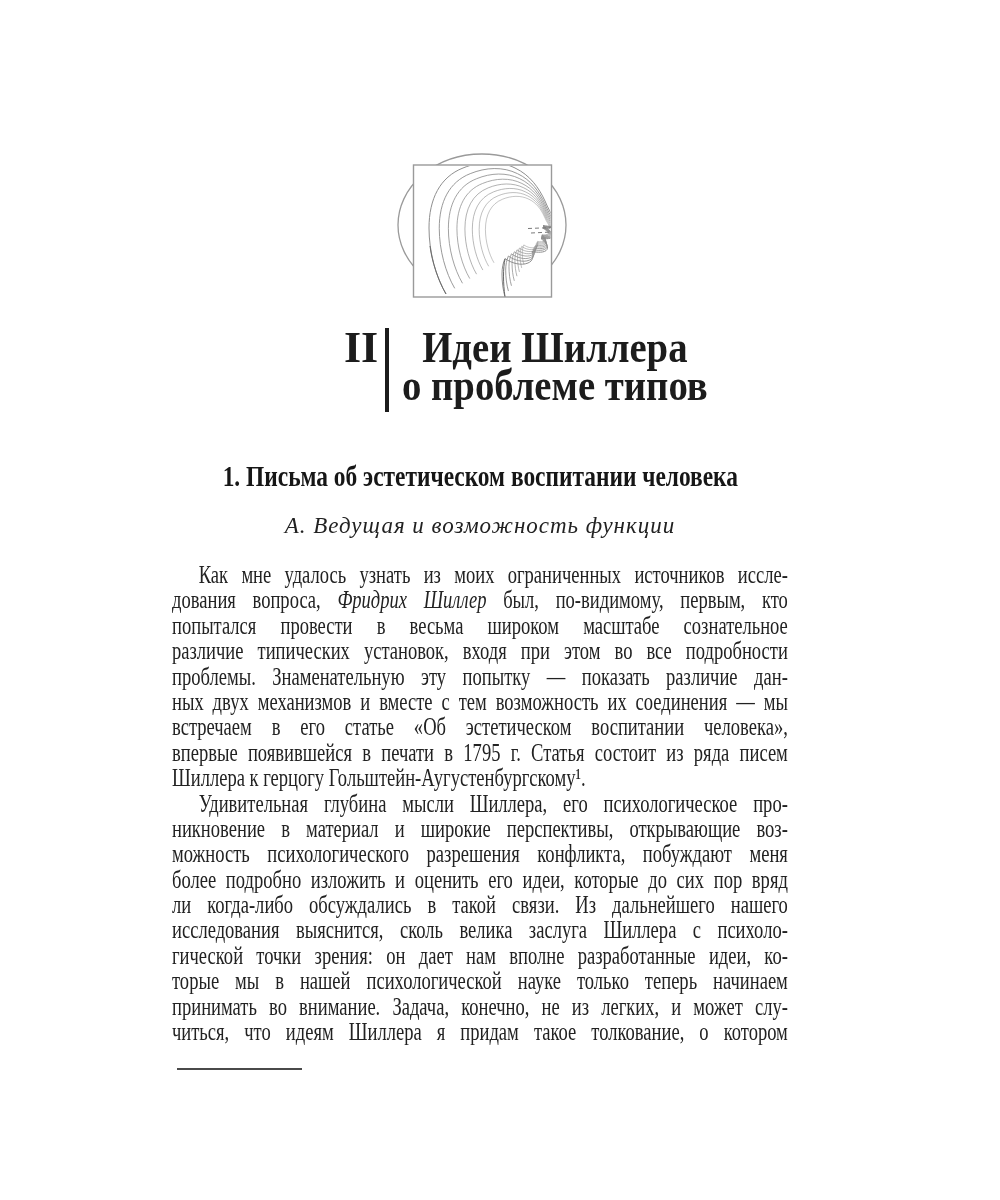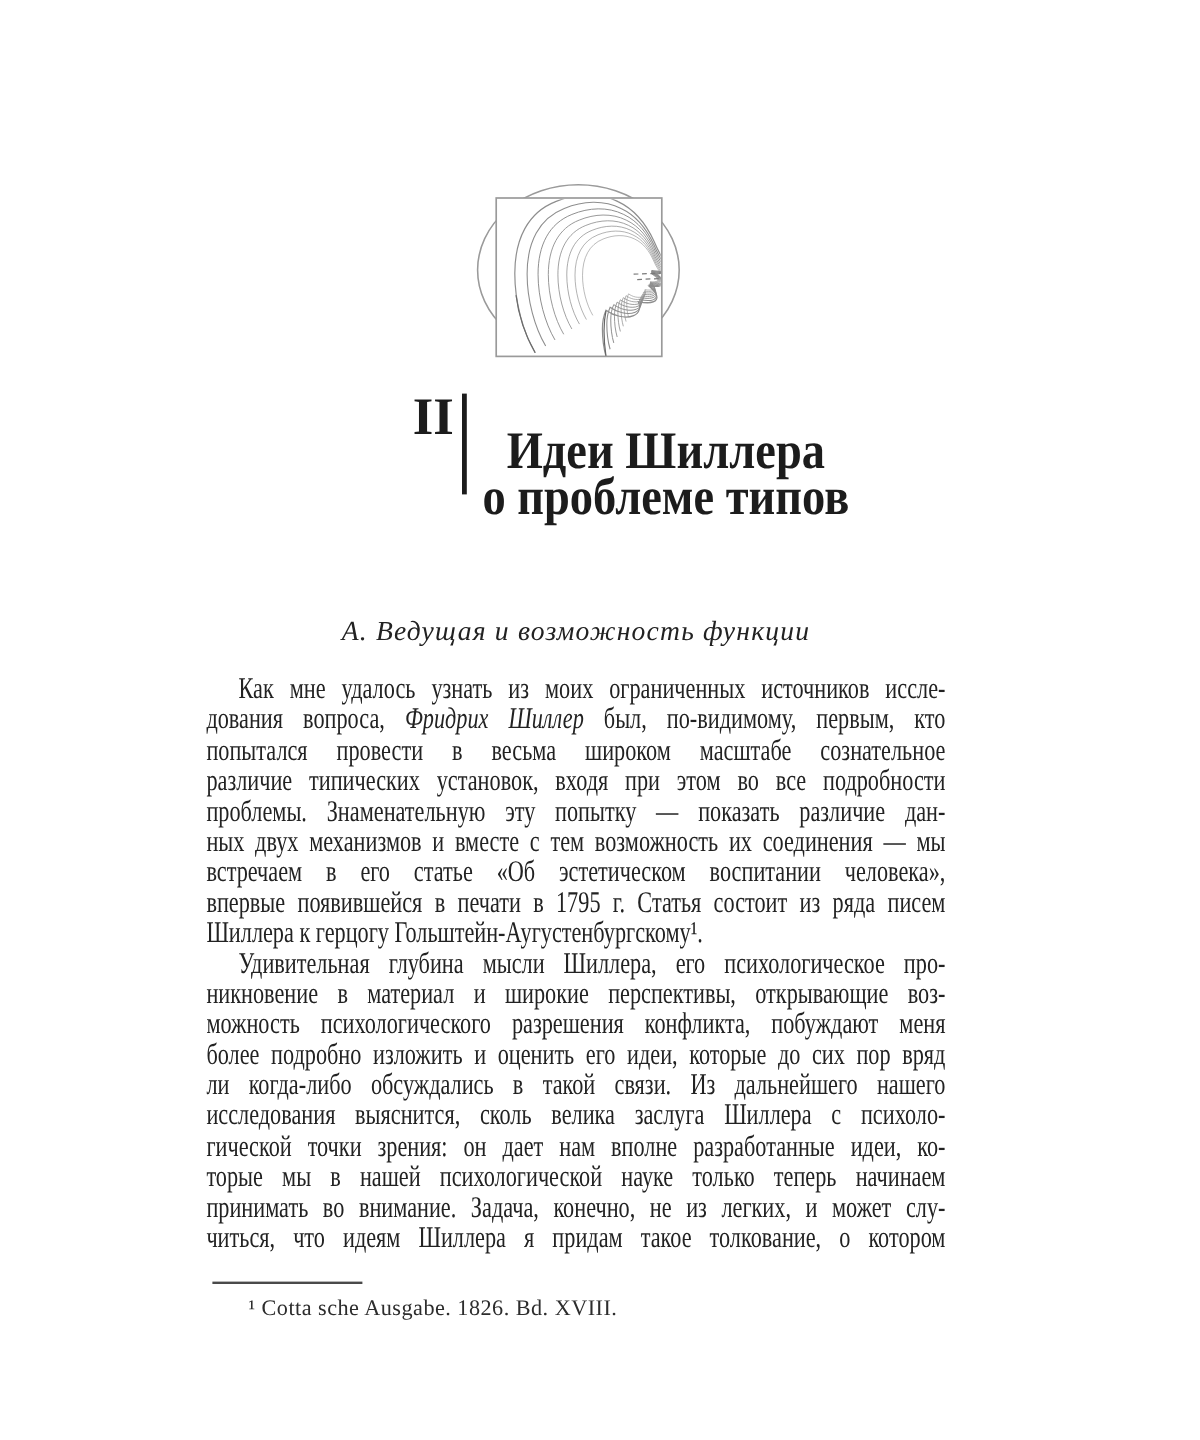--- a/index.html
+++ b/index.html
@@ -8,21 +8,21 @@
     background:#ffffff;overflow:hidden;
     font-family:"Liberation Serif","DejaVu Serif",serif;
     color:#1f1f1f;
   }
   
   .emblem{position:absolute;left:385px;top:136px;width:200px;height:172px;}
   
   .chapter{position:absolute;left:344px;top:328px;display:flex;align-items:flex-start;text-align:center;}
   .chapter-number{font-size:44px;font-weight:bold;line-height:40px;color:#1c1c1c;}
   .chapter-bar{width:4px;height:84px;background:#1c1c1c;margin-left:7px;margin-right:13px;}
-  .chapter-title{font-size:44px;font-weight:bold;line-height:38px;color:#1c1c1c;padding-top:1px;margin-top:28px;}
+  .chapter-title{font-size:44px;font-weight:bold;line-height:38px;color:#1c1c1c;padding-top:1px;}
   .chapter-title .t-line{transform:scaleX(.88);transform-origin:0 50%;white-space:nowrap;}
   
   .section-heading{position:absolute;left:172px;top:459px;width:616px;display:flex;justify-content:center;}
   .section-heading>span{font-size:30px;font-weight:bold;white-space:nowrap;
     transform:scaleX(.78);transform-origin:50% 50%;color:#161616;}
   .subheading{position:absolute;left:172px;top:513px;width:616px;text-align:center;
     font-style:italic;font-size:23px;letter-spacing:1px;color:#222;}
   
   .body-text{
     position:absolute;left:172px;top:562px;width:830px;
@@ -81,20 +81,23 @@
 
   <div class="chapter">
     <div class="chapter-number">II</div>
     <div class="chapter-bar"></div>
     <div class="chapter-title">
       <div class="t-line">Идеи Шиллера</div>
       <div class="t-line">о проблеме типов</div>
     </div>
   </div>
 
+  <div class="section-heading">
+    <span>1. Письма об эстетическом воспитании человека</span>
+  </div>
 
   <div class="subheading">А. Ведущая и возможность функции</div>
 
   <div class="body-text">
       <div class="line ind"><span>Как мне удалось узнать из моих ограниченных источников иссле-</span></div>
       <div class="line"><span>дования вопроса, </span><em>Фридрих Шиллер</em><span> был, по-видимому, первым, кто</span></div>
       <div class="line"><span>попытался провести в весьма широком масштабе сознательное</span></div>
       <div class="line"><span>различие типических установок, входя при этом во все подробности</span></div>
       <div class="line"><span>проблемы. Знаменательную эту попытку — показать различие дан-</span></div>
       <div class="line"><span>ных двух механизмов и вместе с тем возможность их соединения — мы</span></div>
@@ -107,15 +110,14 @@
       <div class="line"><span>более подробно изложить и оценить его идеи, которые до сих пор вряд</span></div>
       <div class="line"><span>ли когда-либо обсуждались в такой связи. Из дальнейшего нашего</span></div>
       <div class="line"><span>исследования выяснится, сколь велика заслуга Шиллера с психоло-</span></div>
       <div class="line"><span>гической точки зрения: он дает нам вполне разработанные идеи, ко-</span></div>
       <div class="line"><span>торые мы в нашей психологической науке только теперь начинаем</span></div>
       <div class="line"><span>принимать во внимание. Задача, конечно, не из легких, и может слу-</span></div>
       <div class="line"><span>читься, что идеям Шиллера я придам такое толкование, о котором</span></div>
     </div>
 
   <div class="footnote-rule"></div>
-  <div class="footnote">¹ Cotta sche Ausgabe. 1826. Bd. XVIII.</div>
 
 </div>
 
 </body></html>

